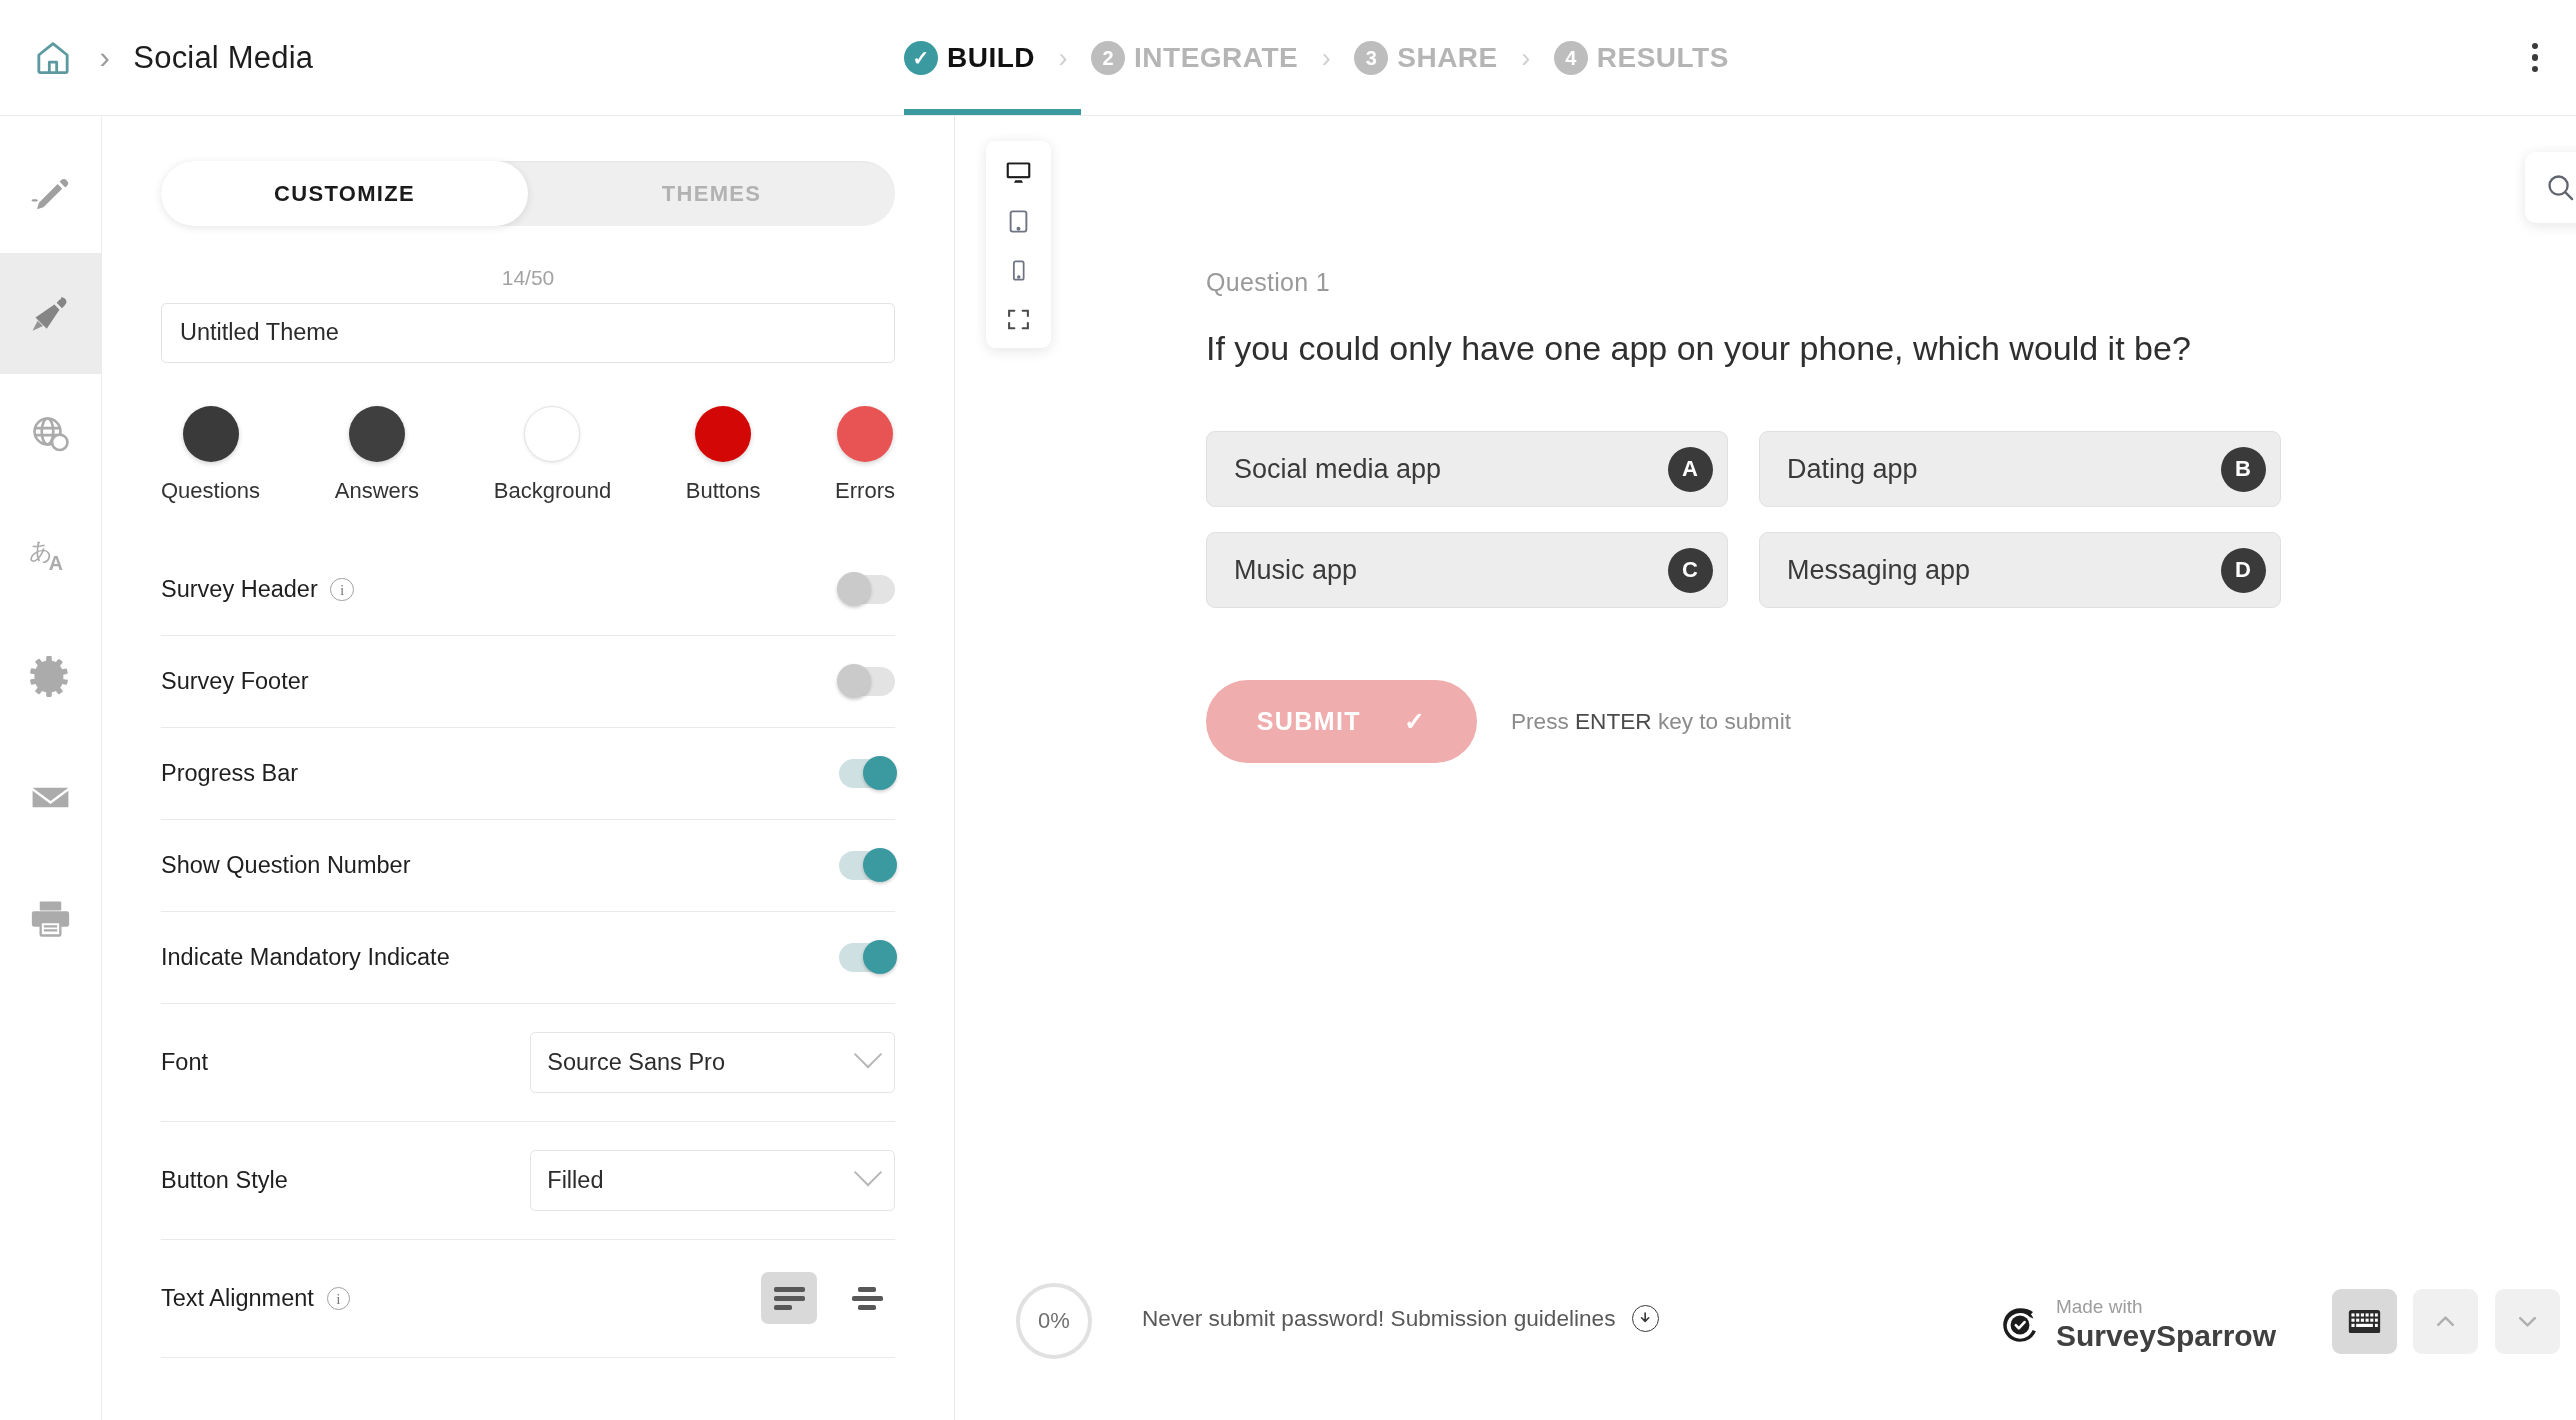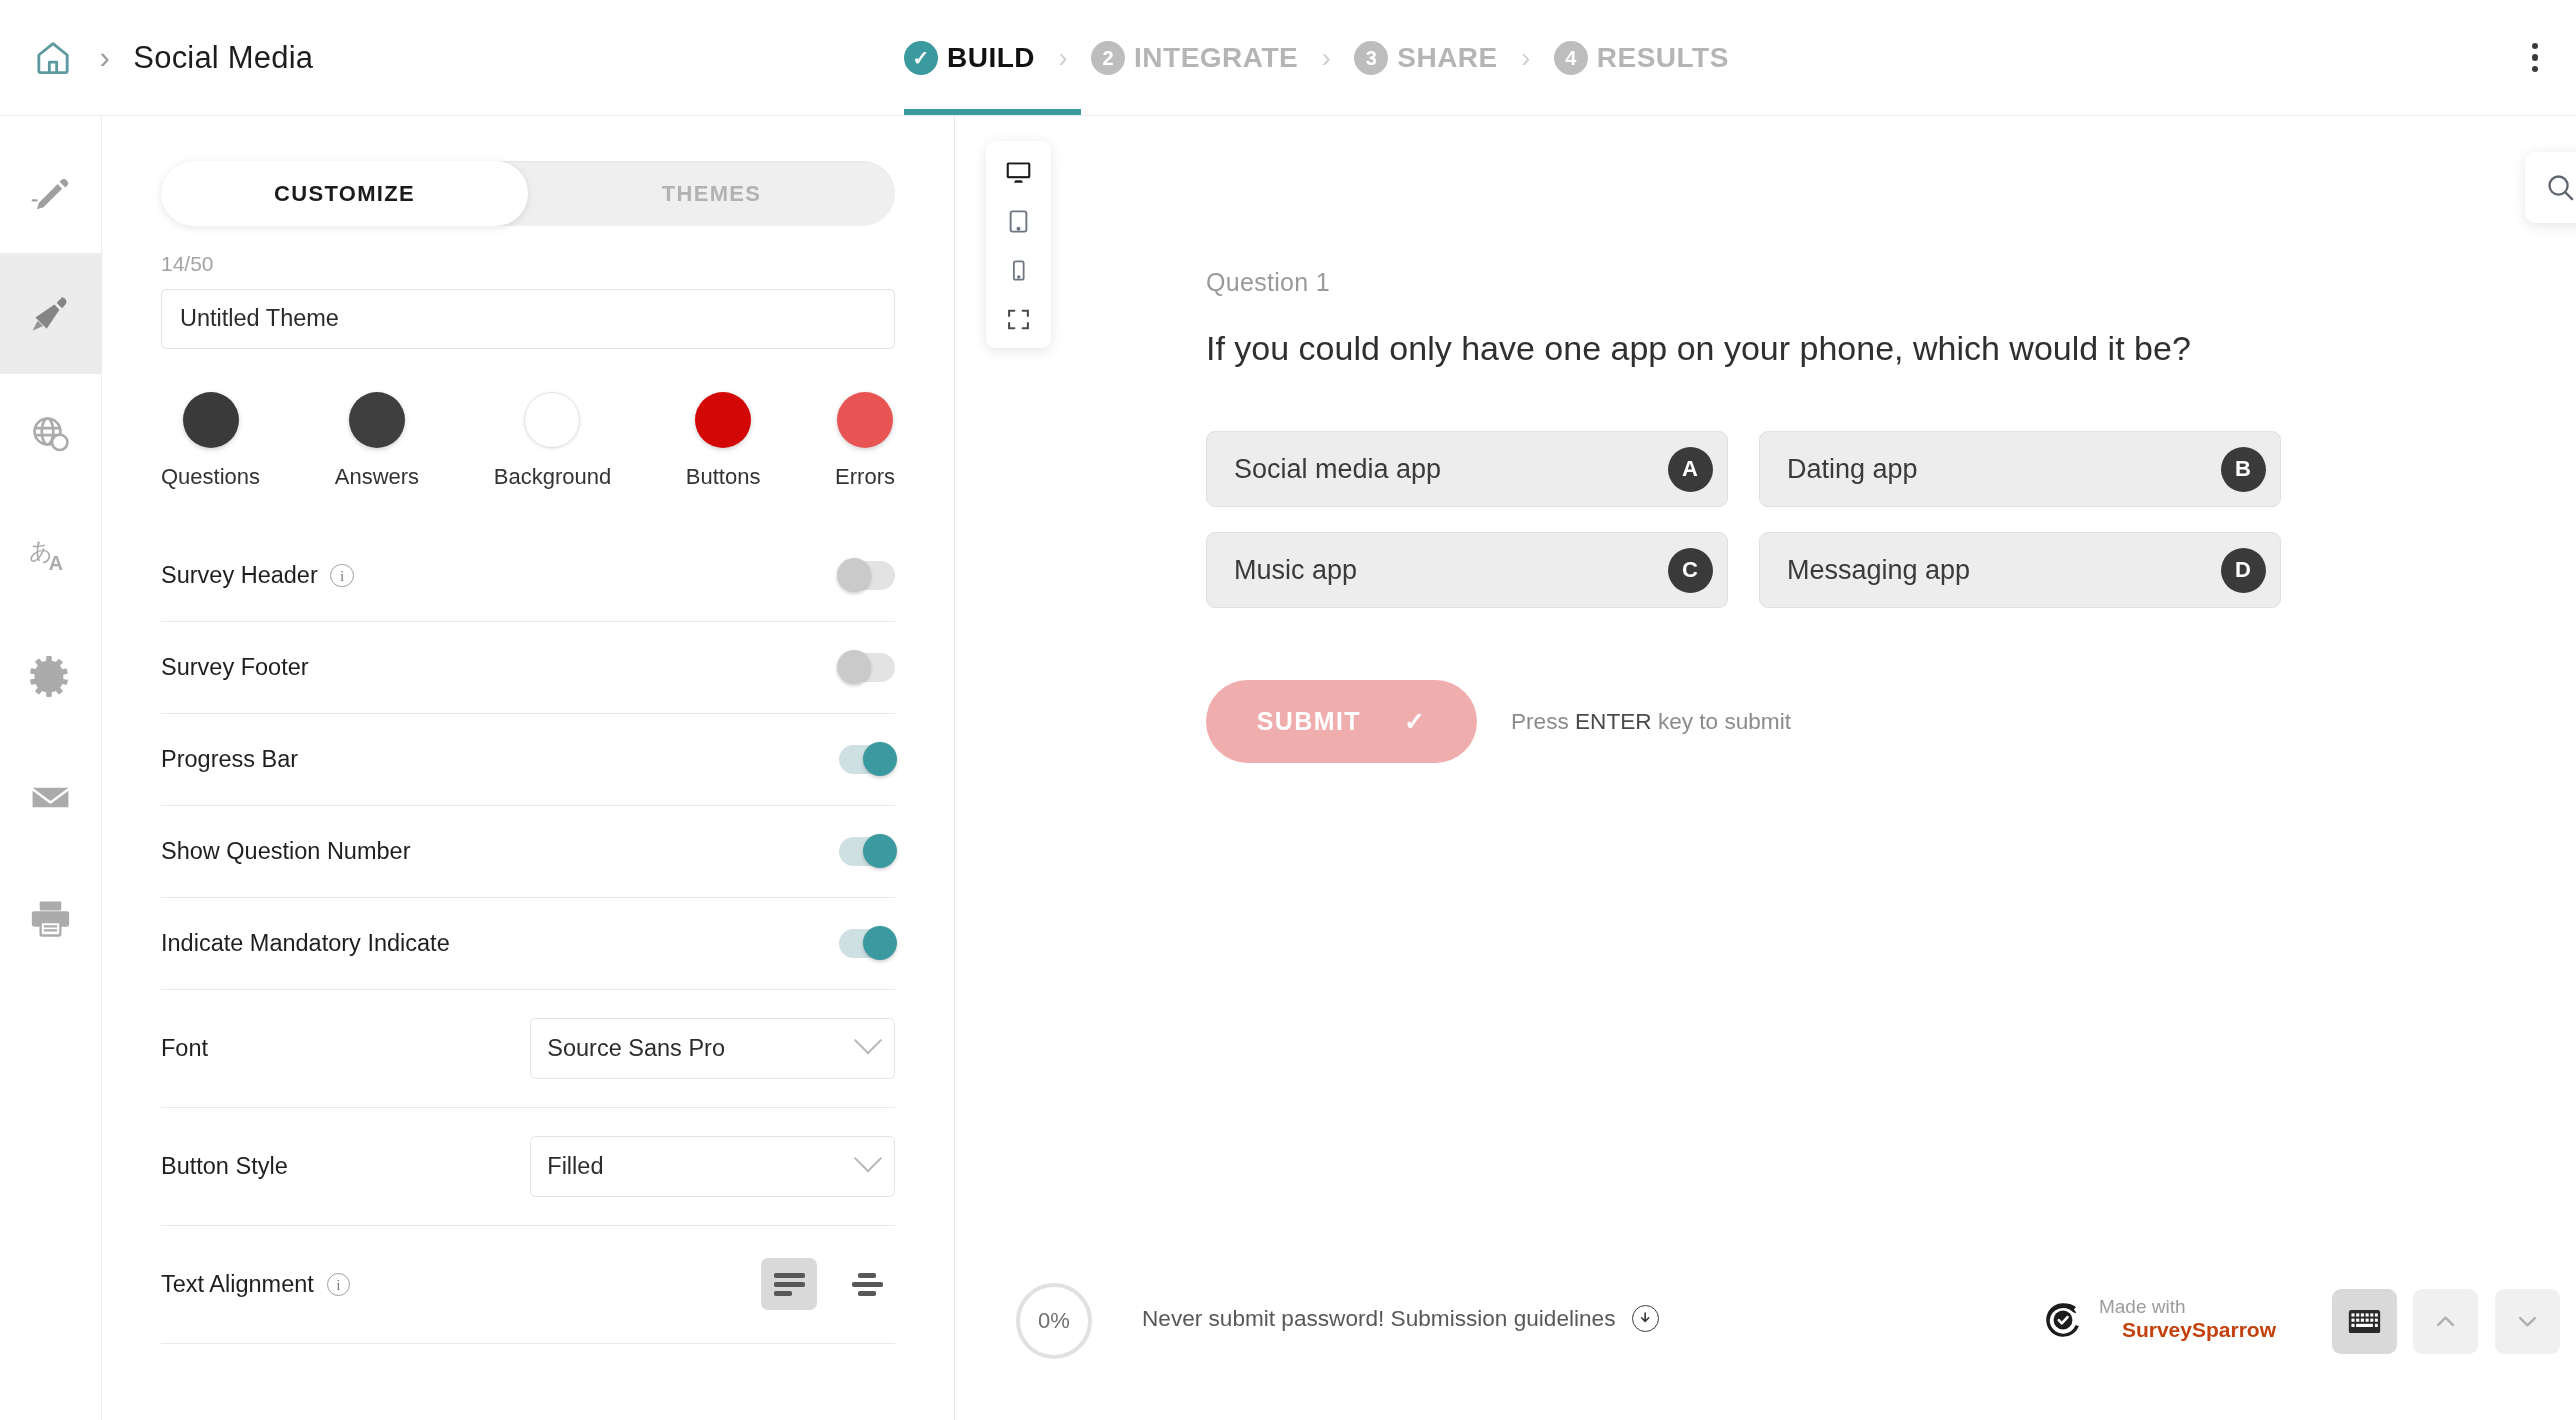--- a/index.html
+++ b/index.html
@@ -57,21 +57,21 @@
     margin: 45px auto 0; width: 734px; height: 65px;
     background: #efefef; border-radius: 34px; display: flex; position: relative;
     box-shadow: inset 0 0.9px 1.8px rgba(0,0,0,.04);
   }
   .seg-btn {
     flex: 1; display: flex; align-items: center; justify-content: center;
     font-size: 22px; font-weight: 700; letter-spacing: 1.3px; color: #b2b2b2; cursor: pointer; border-radius: 34px;
   }
   .seg-btn.on { background: #fff; color: #1b1b1b; box-shadow: 0 1.8px 9px rgba(0,0,0,.10); }
 
-  .counter { width: 734px; margin: 26px auto 0; text-align: left; font-size: 21px; color: #a3a3a3; }
+  .counter { width: 734px; margin: 40px auto 0; text-align: center; font-size: 21px; color: #a3a3a3; }
   .theme-input {
     display:block; width: 734px; margin: 12.7px auto 0; height: 60px;
     border: 0.9px solid #e2e2e2; border-radius: 5.4px; padding: 0 18px;
     font-size: 23.5px; color: #2b2b2b; font-family: "Liberation Sans", sans-serif; background: #fff;
   }
 
   .swatches { width: 734px; margin: 43px auto 0; display: flex; justify-content: space-between; }
   .sw { display: flex; flex-direction: column; align-items: center; cursor: pointer; }
   .sw .dot { width: 56px; height: 56px; border-radius: 50%; box-shadow: 0 1.8px 5.4px rgba(0,0,0,.18); }
   .sw .dot.hollow { border: 0.9px solid #e3e3e3; box-shadow: 0 0.9px 3.6px rgba(0,0,0,.10); }
@@ -153,21 +153,21 @@
     position: absolute; left: 60px; top: 43px; width: 76px; height: 76px; border-radius: 50%;
     border: 4.5px solid #e1e1e1; display: flex; align-items: center; justify-content: center;
     font-size: 22px; color: #6f6f6f;
   }
   .pnote { position: absolute; left: 186px; top: 65px; font-size: 22.6px; color: #585858; display:flex; align-items:center; gap: 16.3px; }
   .dl-icon { width: 27px; height: 27px; border-radius: 50%; border: 1.8px solid #3a3a3a; display:flex; align-items:center; justify-content:center; cursor:pointer; }
 
   .brand { position: absolute; right: 300px; top: 56px; display: flex; align-items: center; gap: 14.5px; }
   .brand .btxt { line-height: 1.18; }
   .brand .b1 { font-size: 19px; color: #9c9c9c; }
-  .brand .b2 { font-size: 21px; font-weight: 700; color: #c2410c; margin-left: 23px; }
+  .brand .b2 { font-size: 30px; font-weight: 700; color: #404040; }
 
   .fbtns { position: absolute; right: 16.3px; top: 49px; display: flex; gap: 16.3px; }
   .fbtn { width: 65px; height: 65px; border-radius: 9px; background: #f0f0f0; display: flex; align-items: center; justify-content: center; cursor: pointer; }
   .fbtn.dark { background: #d9d9d9; }
 </style>
 </head>
 <body>
 
 <div class="app">
 

